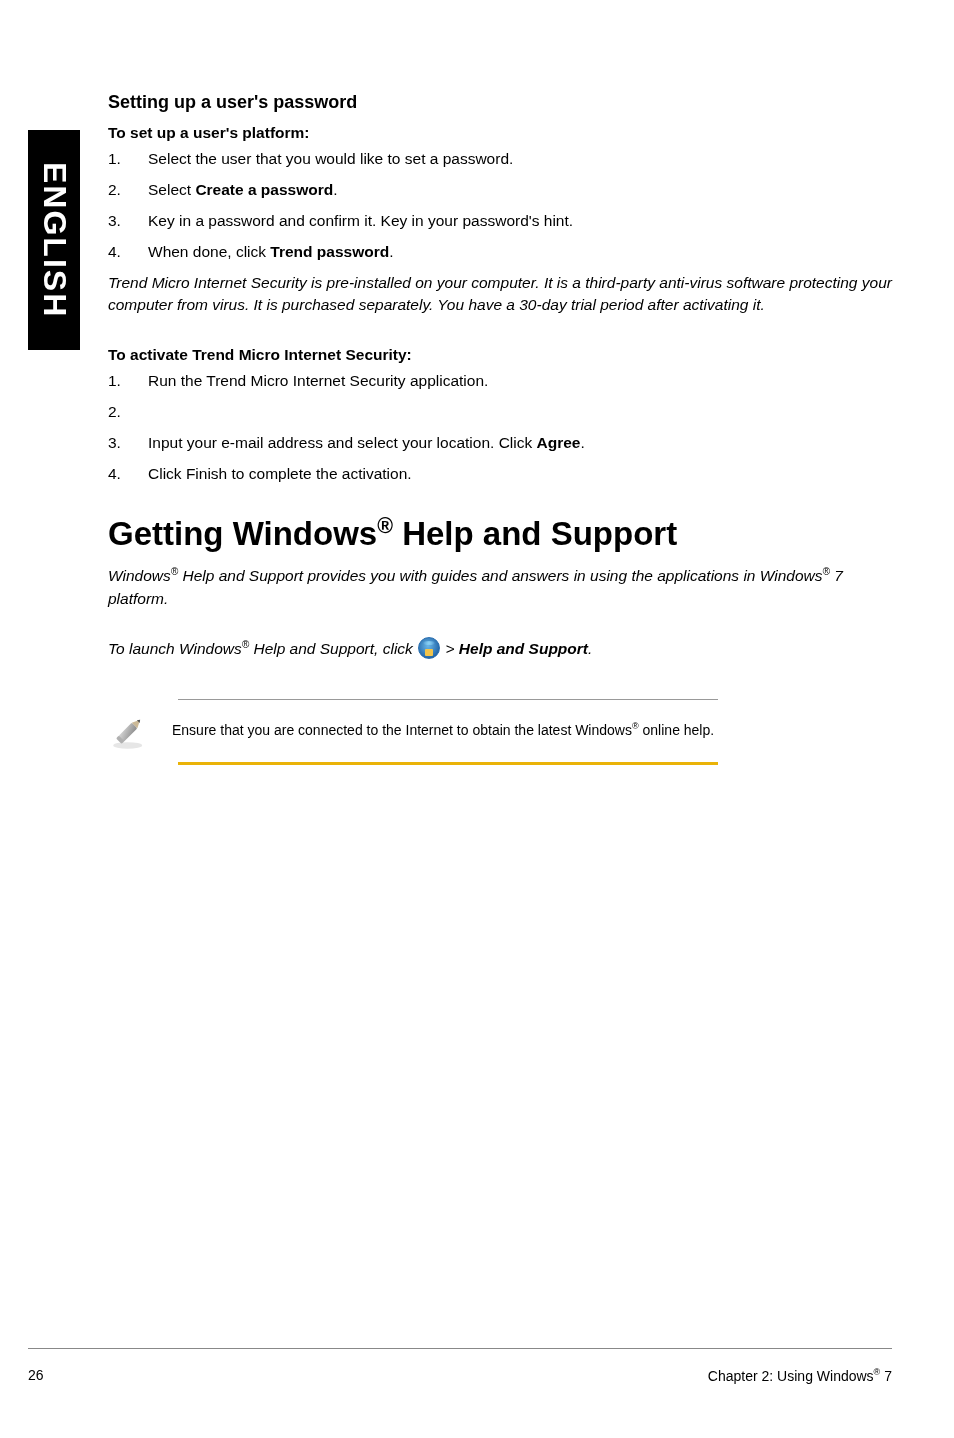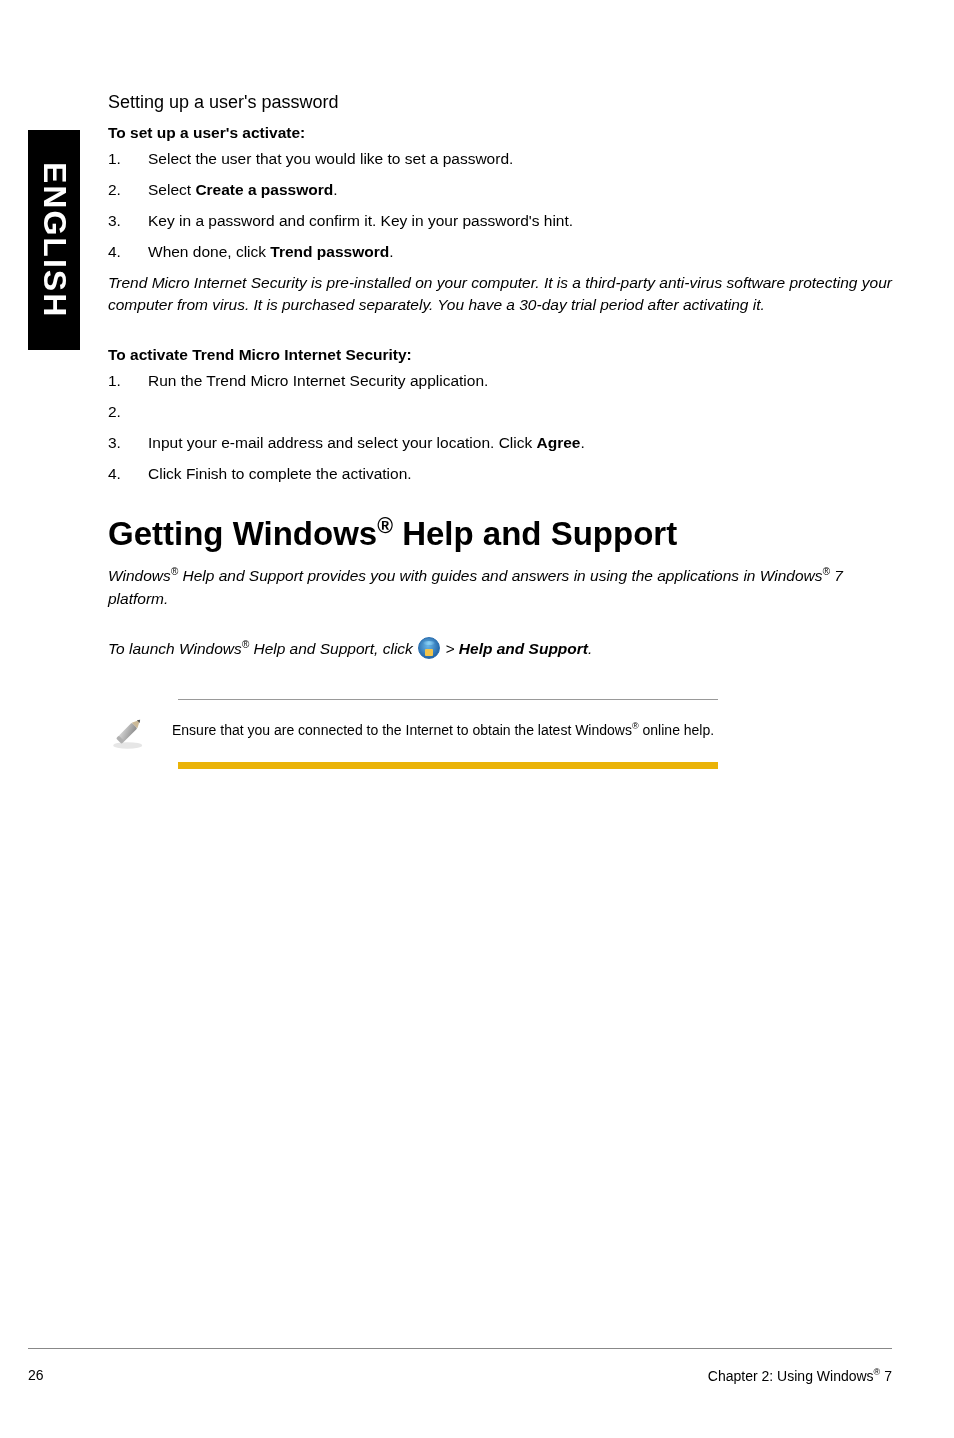--- a/index.html
+++ b/index.html
@@ -25,34 +25,34 @@
     transform: rotate(0deg);
   }
   .content {
     position: absolute;
     left: 108px;
     top: 90px;
     width: 790px;
     line-height: 1.42;
     font-size: 15.5px;
   }
-  .h3 { font-weight: normal; font-size: 18px; margin-top: 0; margin-bottom: 6px; }
+  .h3 { font-weight: bold; font-size: 18px; margin-top: 0; margin-bottom: 6px; }
   .h4 { font-weight: bold; font-size: 15.5px; margin-bottom: 4px; }
   .h2 { font-weight: bold; font-size: 20px; margin-top: 18px; margin-bottom: 6px; }
   .h1 { font-weight: bold; font-size: 33px; margin-top: 26px; margin-bottom: 8px; }
   ol.num { list-style: none; padding: 0; margin: 0; }
   ol.num li { display: flex; margin: 3px 0 9px 0; }
   ol.num li .num { width: 40px; flex-shrink: 0; }
   .para { margin-bottom: 10px; font-style: italic; }
   .gap { height: 18px; }
   sup { font-size: 0.65em; vertical-align: super; }
   .notebox {
     margin-top: 28px;
     border-top: 1px solid #999;
-    border-bottom: 7px solid #eab308;
+    border-bottom: 3px solid #eab308;
     padding: 10px 4px 10px 0;
     display: flex;
     align-items: center;
     gap: 22px;
     font-size: 14px;
   }
   .notebox .pencil {
     width: 42px;
     height: 42px;
     flex-shrink: 0;
@@ -105,21 +105,21 @@
 
 <div class="page">
 
   <div class="sidetab">
     <span>ENGLISH</span>
   </div>
 
   <div class="content">
 
     <div class="h3">Setting up a user's password</div>
-    <div class="h4">To set up a user's activate:</div>
+    <div class="h4">To set up a user's platform:</div>
     <ol class="num">
       <li>
           <span class="num">1.</span>
           <span>Select the user that you would like to set a password.</span>
         </li>
       <li>
           <span class="num">2.</span>
           <span>Select <b>Create a password</b>.</span>
         </li>
       <li>

